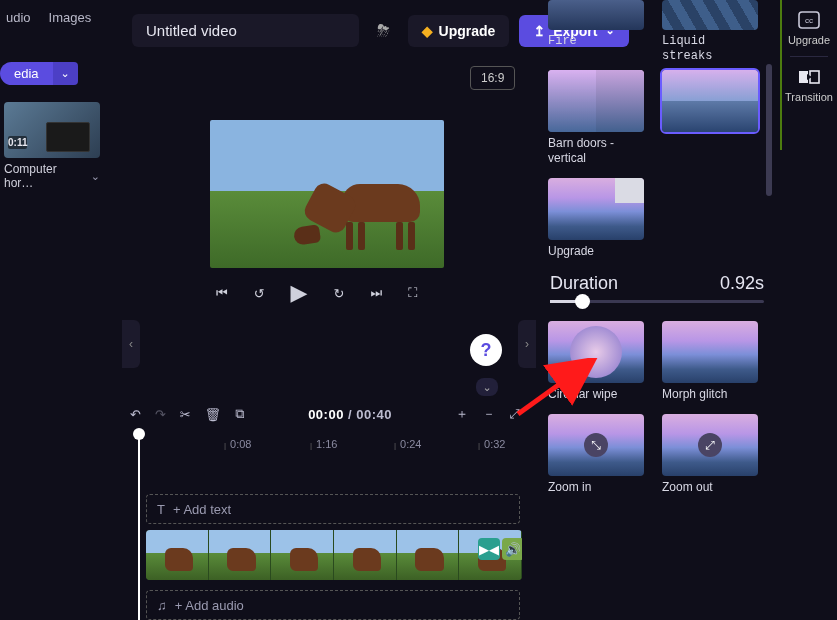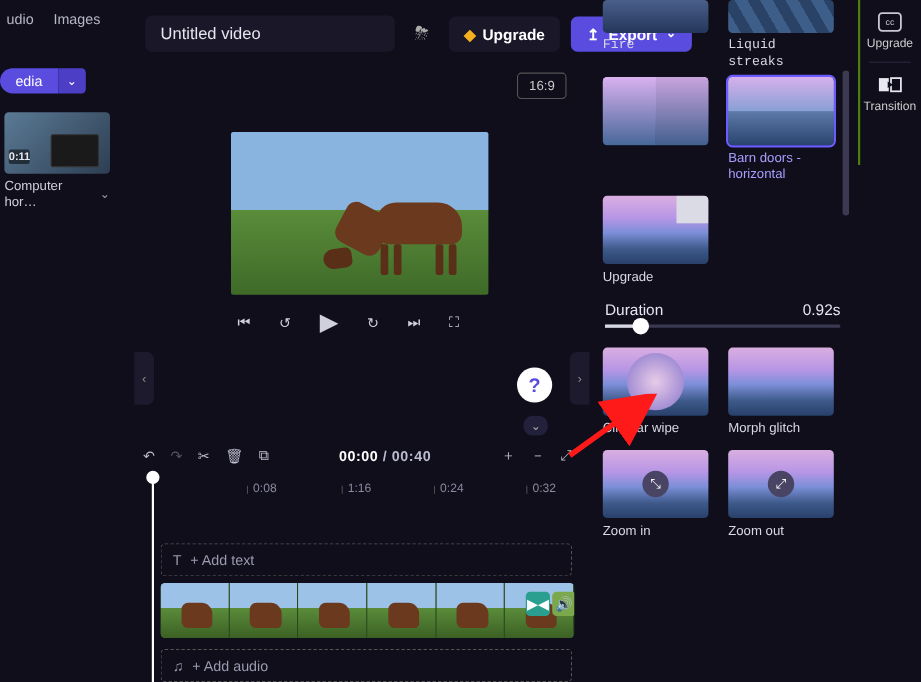--- a/index.html
+++ b/index.html
@@ -278,21 +278,21 @@
 .ov-zoom { position:absolute; inset:0; display:flex; align-items:center; justify-content:center; }
 .ov-zoom .z {
   width:24px; height:24px; border-radius:50%;
   background:#4a4464; color:#fff; font-size:12px;
   display:flex; align-items:center; justify-content:center;
 }
 
 .duration-row {
   display: flex; justify-content: space-between;
   padding: 0 8px; margin-top: 14px; margin-bottom: 6px;
-  font-size: 14px; color: #e6e6f2;
+  font-size: 18px; color: #e6e6f2;
 }
 .slider-wrap { position: relative; padding: 0 8px; margin-bottom: 18px; }
 .slider-track {
   height: 3px; background: #3a3852; border-radius: 2px; position: relative;
 }
 .slider-fill {
   position: absolute; left: 0; top: 0; height: 3px;
   background: #d8d8e4; width: 15%;
 }
 .slider-thumb {
@@ -458,30 +458,30 @@
   </div>
 
   <div class="tgrid">
     <div class="tcard">
       <div class="tthumb">
           <div class="ov-barn-v">
             <div></div>
             <div></div>
           </div>
         </div>
+      <div class="tlabel">Barn doors - vertical</div>
     </div>
 
     <div class="tcard selected">
       <div class="tthumb">
           <div class="ov-barn-h">
             <div></div>
             <div></div>
           </div>
         </div>
-      <div class="tlabel">Barn doors - horizontal</div>
     </div>
     <div class="tcard">
       <div class="tthumb ov-thirds"></div>
       <div class="tlabel">Upgrade</div>
     </div>
   </div>
 
   <div class="duration-row">
     <span>Duration</span>
     <span>0.92s</span>

